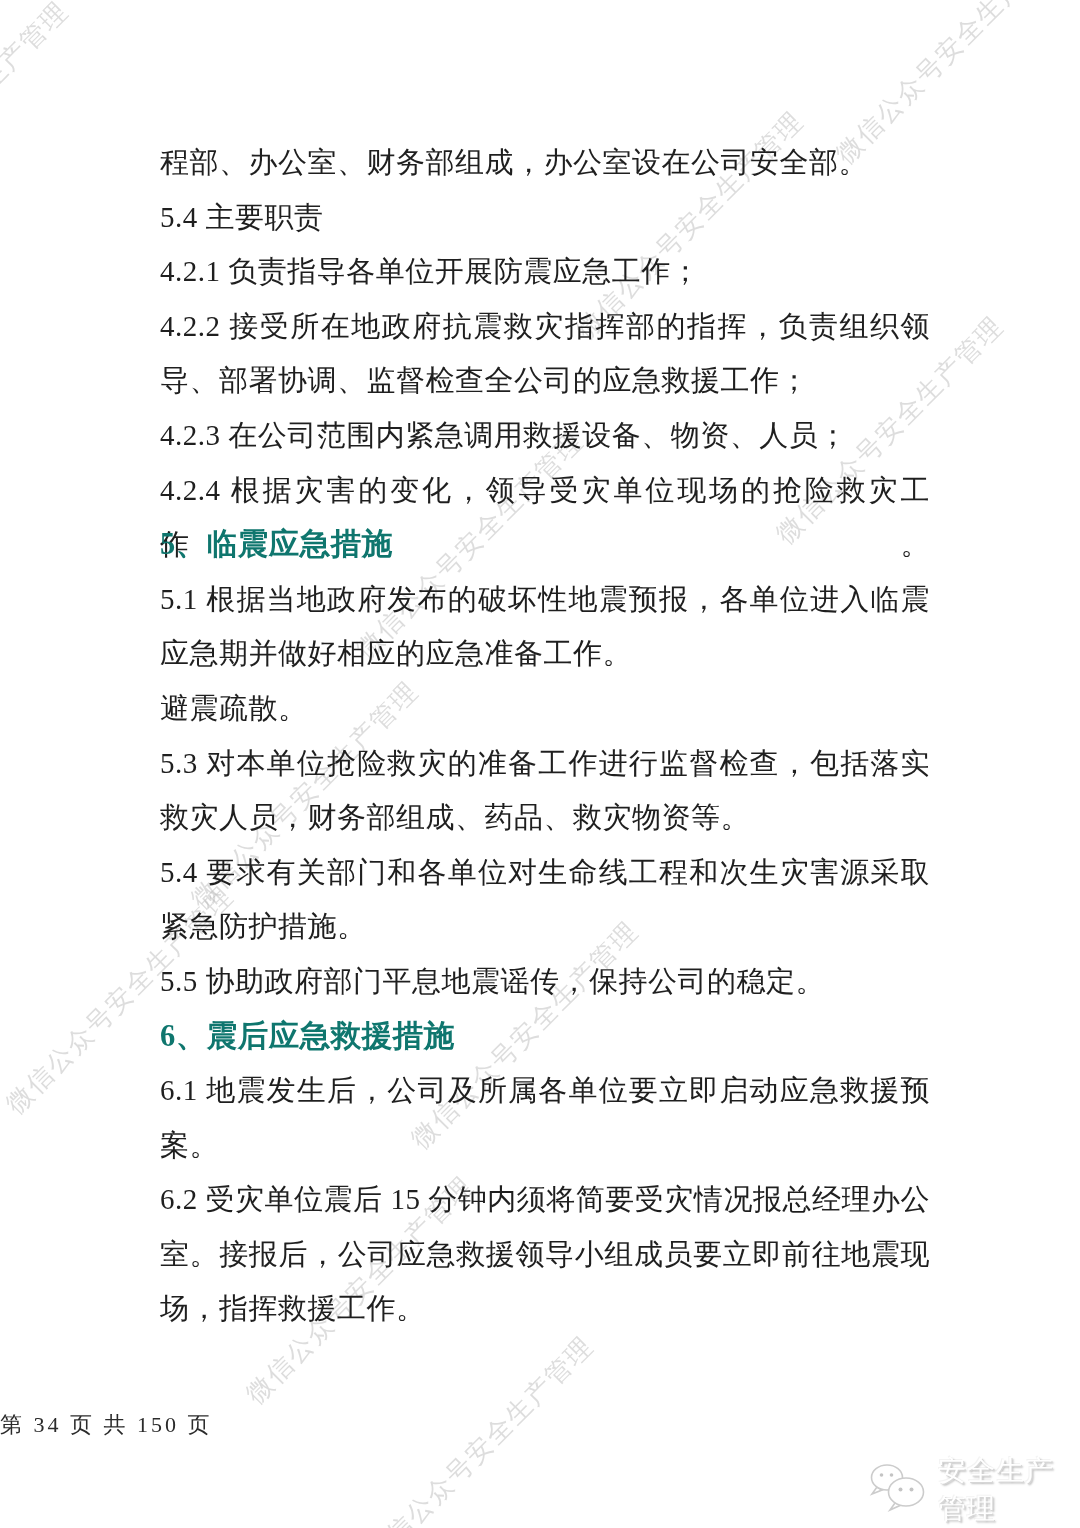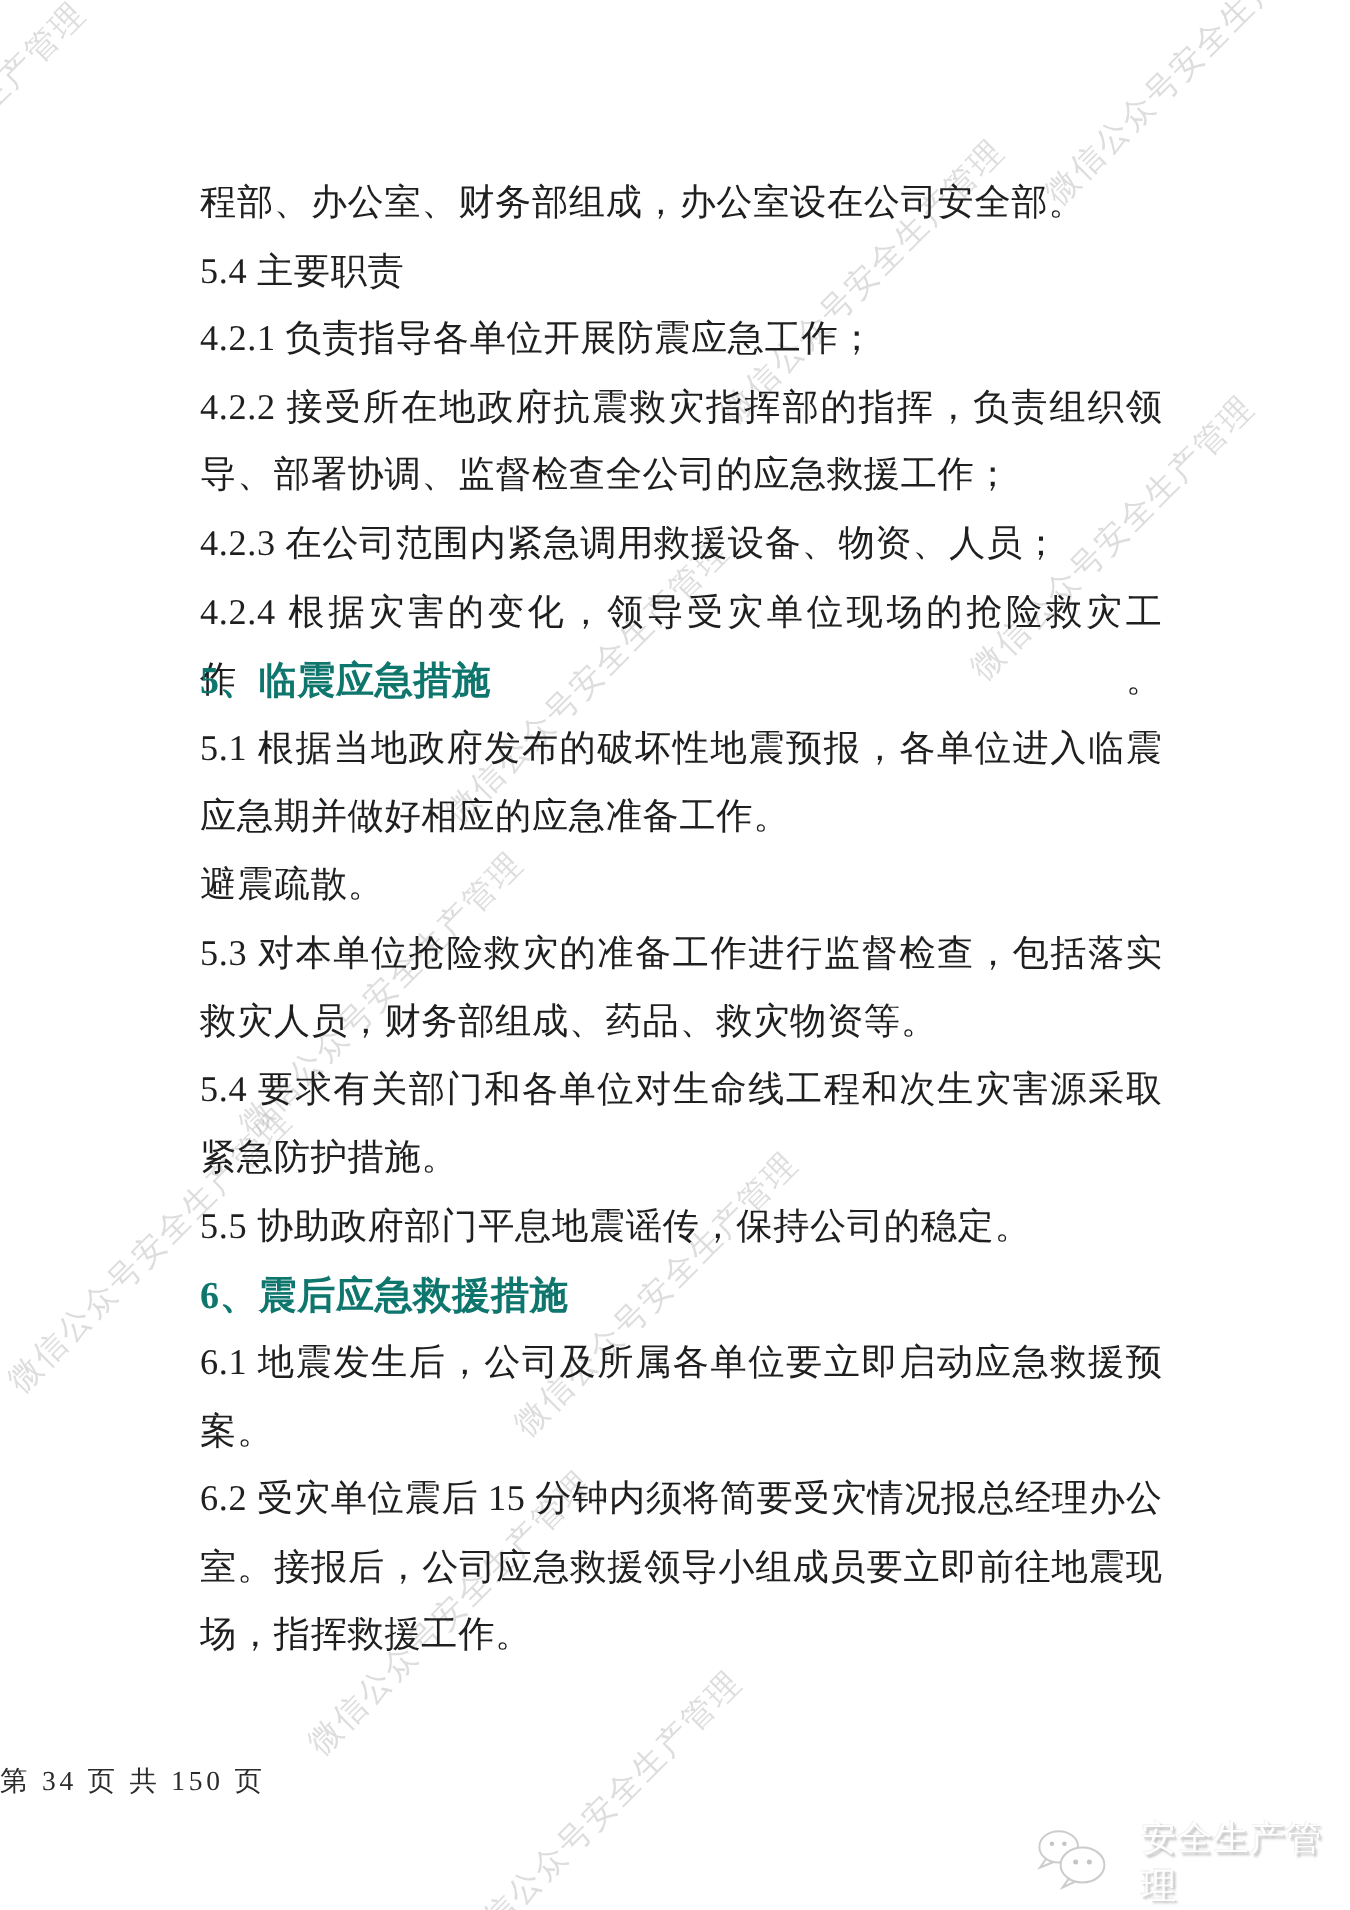--- a/index.html
+++ b/index.html
@@ -56,25 +56,25 @@
     left: 0;
     width: 100%;
     font-size: 22px;
     letter-spacing: 3px;
     color: #2b2b2b;
   }
 
   
   .brand {
     position: absolute;
-    left: 826px;
+    left: 866px;
     top: 1452px;
     display: flex;
     align-items: center;
-    gap: 25px;
+    gap: 10px;
   }
   .brand-label {
     font-family: "Liberation Sans", "DejaVu Sans", sans-serif;
     font-size: 28px;
     letter-spacing: 1px;
     color: #ffffff;
     text-shadow: 1px 1px 0 #d6d6d6, 2px 2px 2px #bdbdbd, -1px -1px 0 #f3f3f3;
   }
 </style>
 </head>

